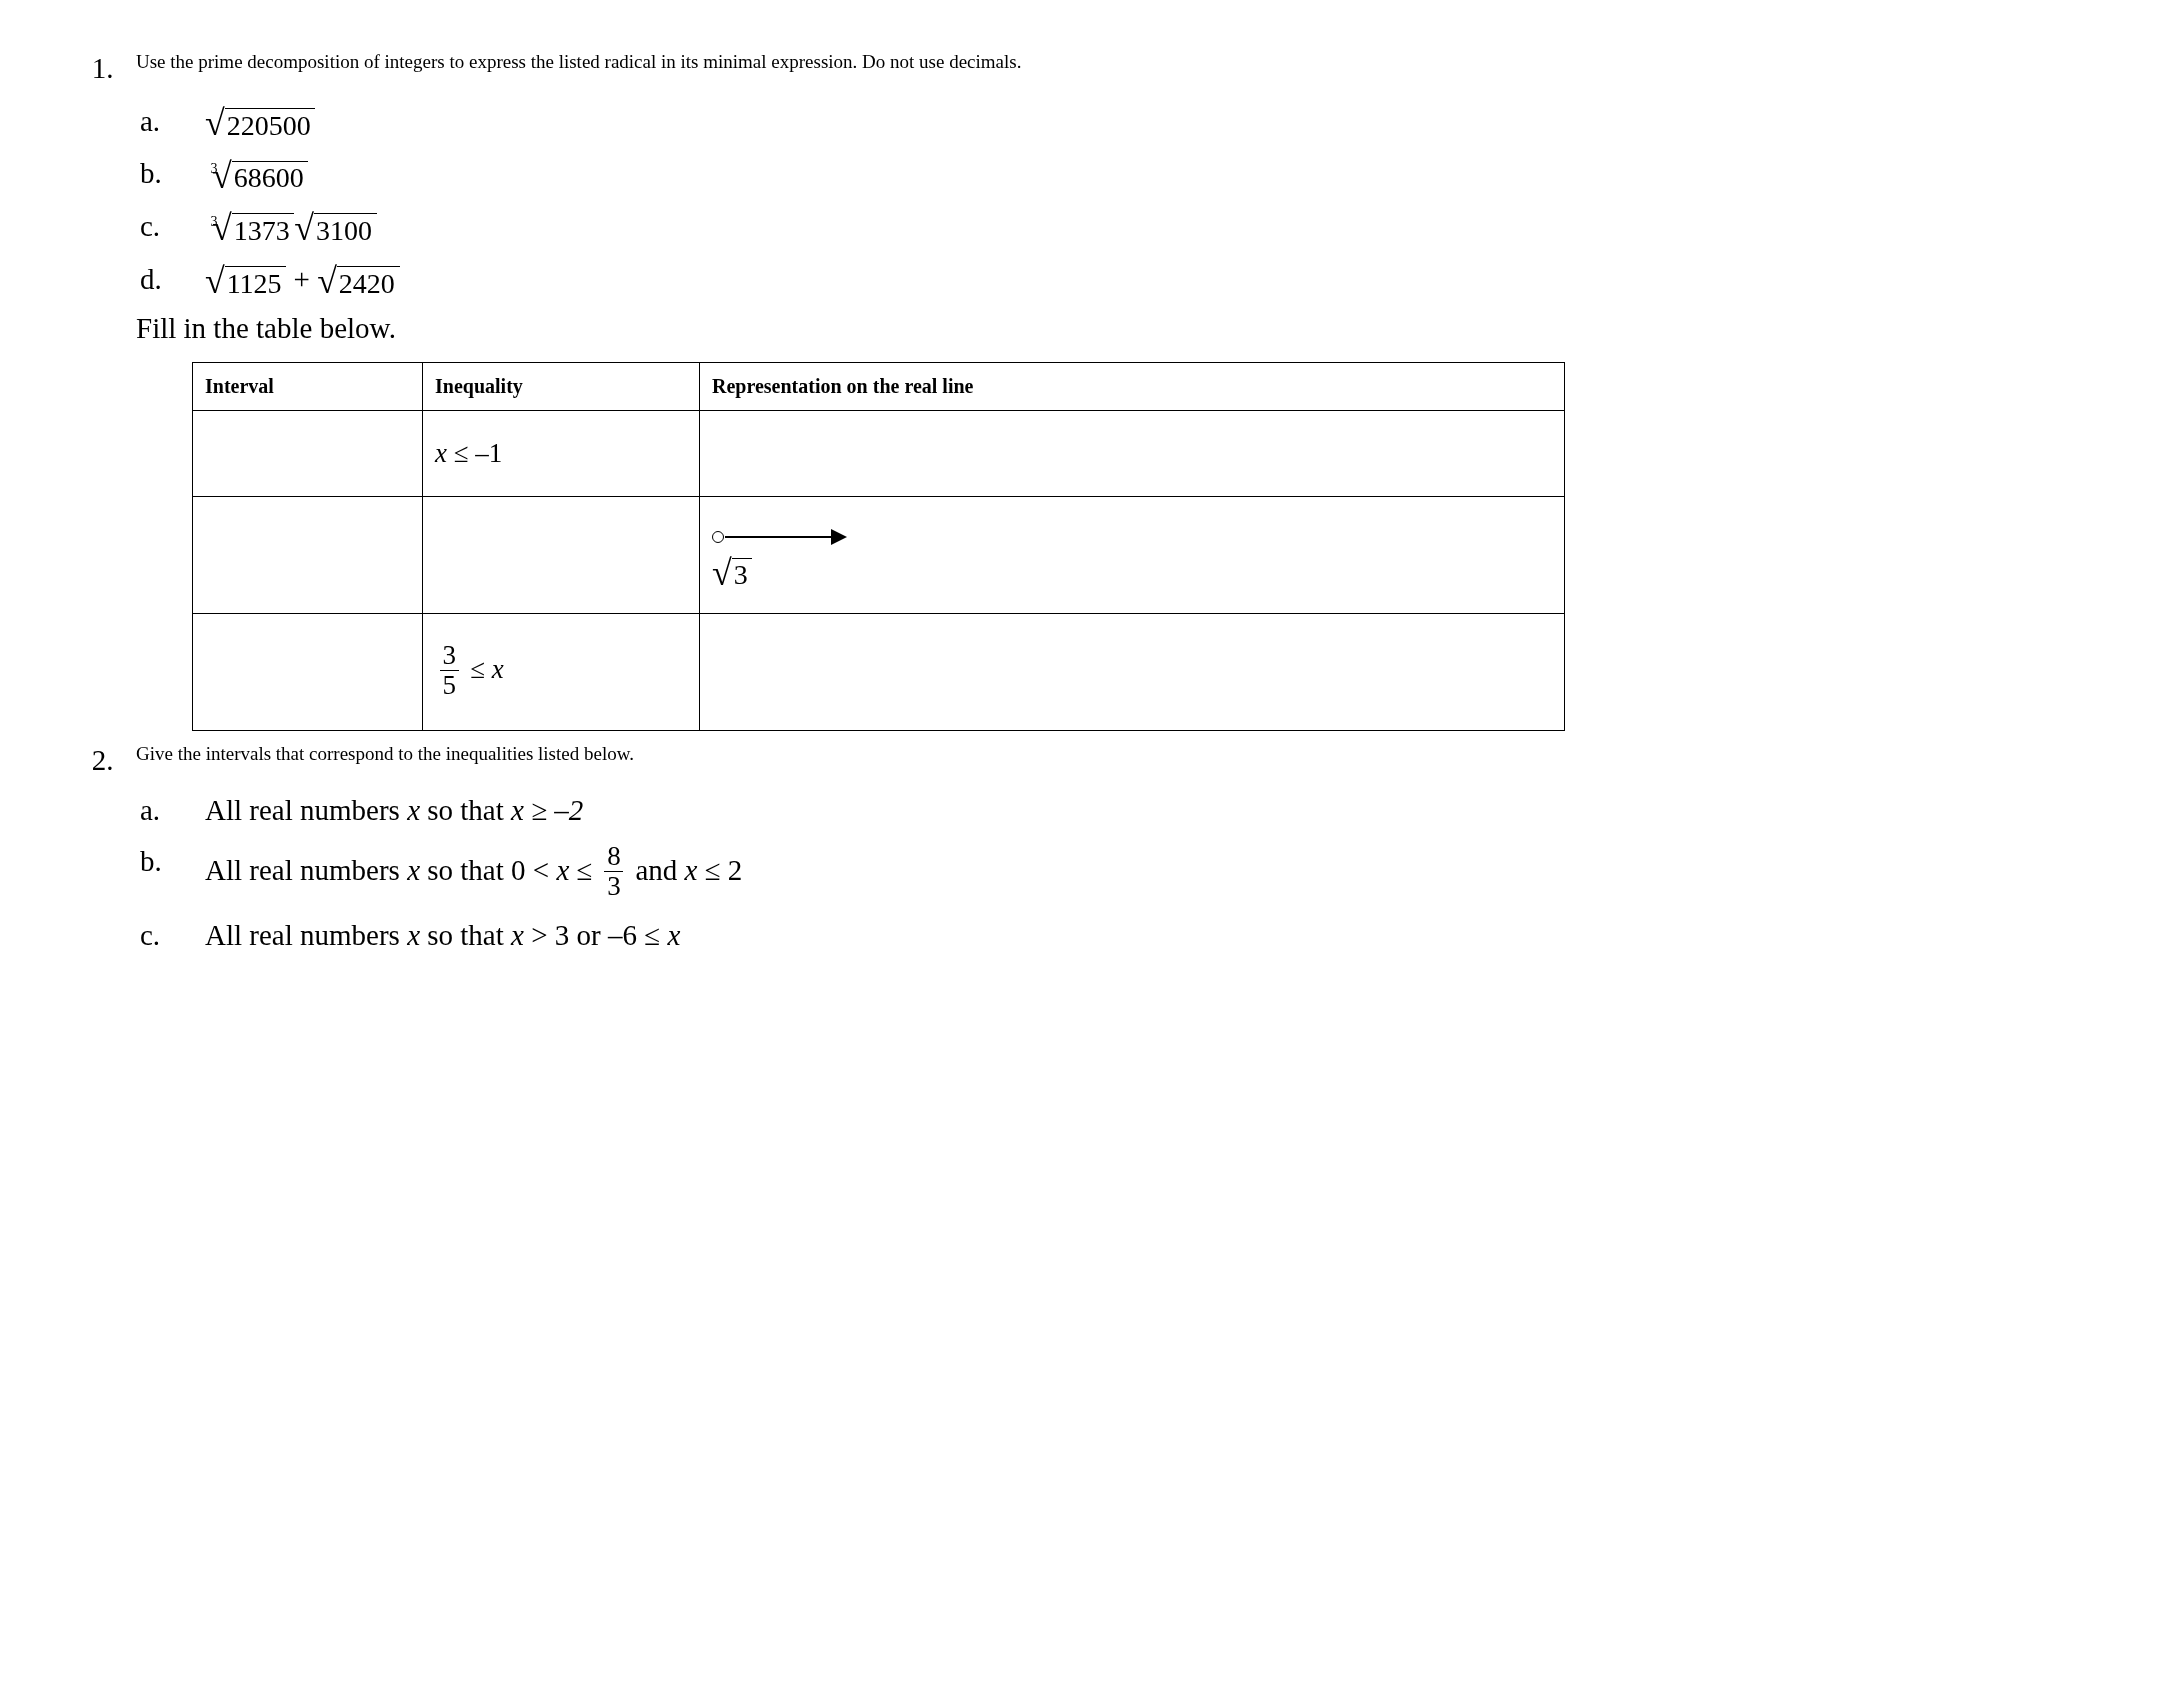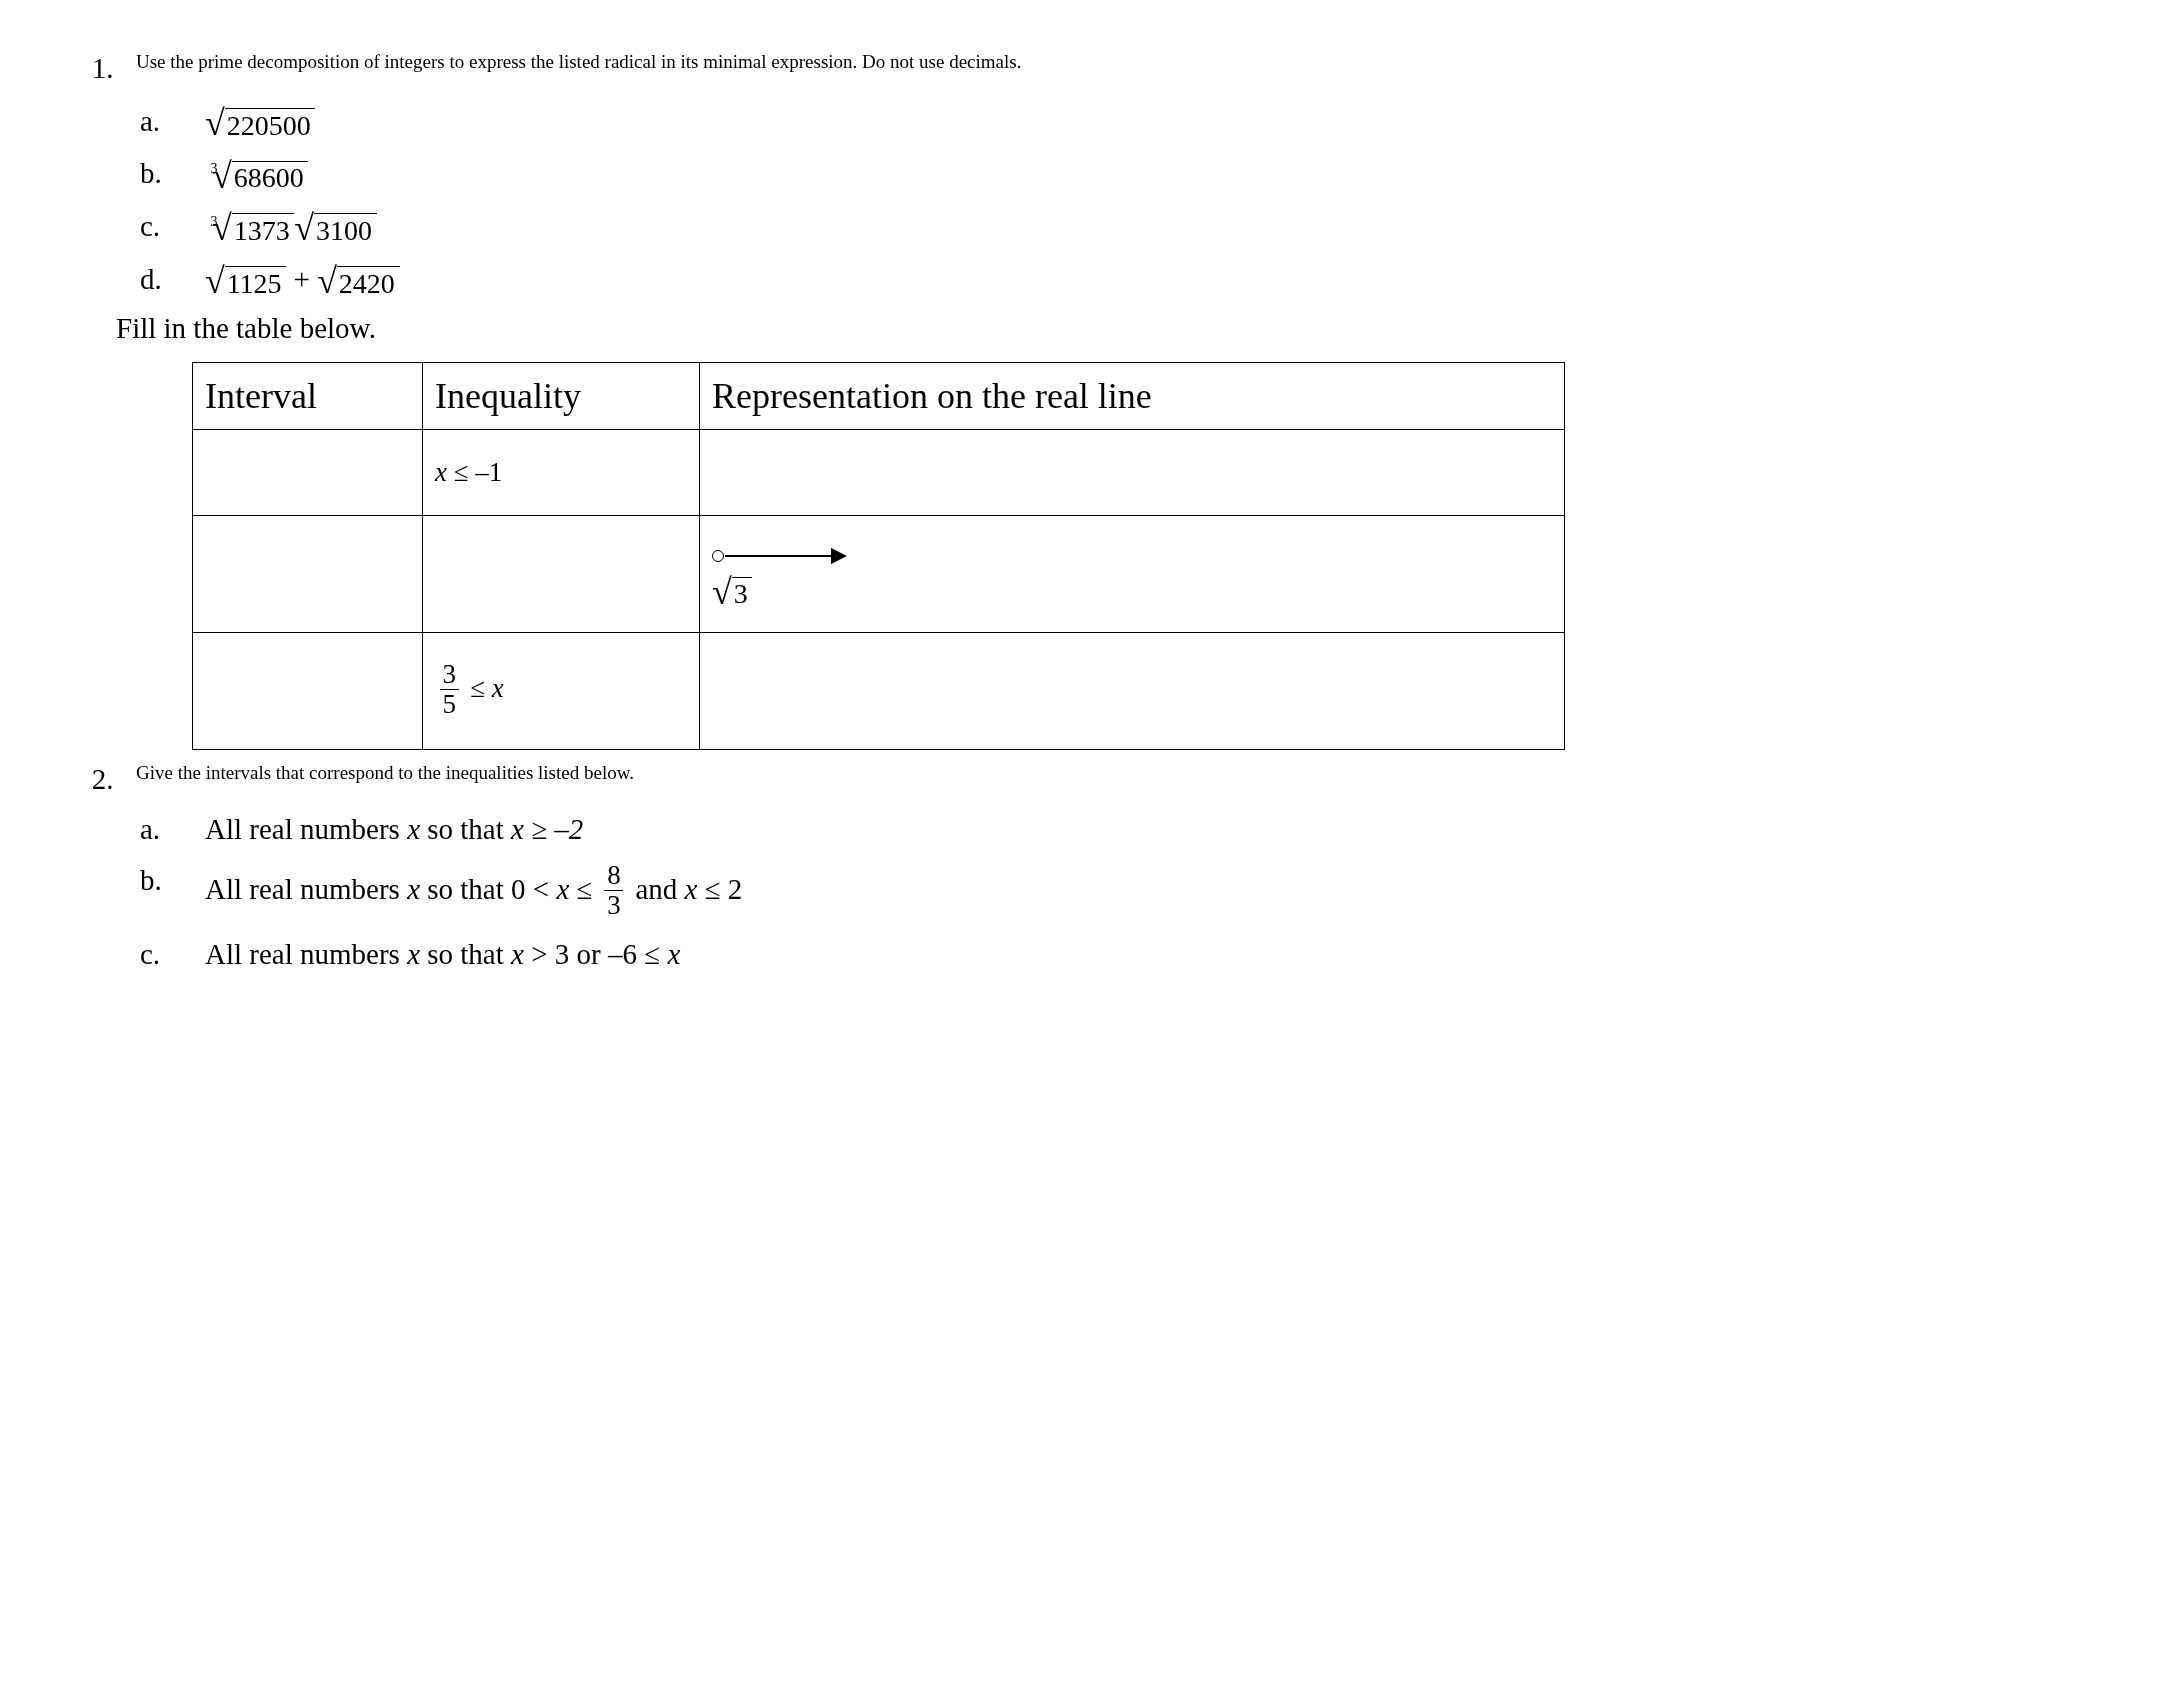--- a/index.html
+++ b/index.html
@@ -122,22 +122,22 @@
     table-layout: fixed;
   }
   table.fill td, table.fill th {
     border: 1.4px solid #000;
     vertical-align: middle;
     padding: 0 12px;
     font-size: 27px;
     text-align: left;
   }
   table.fill th {
-    font-weight: normal;
-    font-size: 36px;
+    font-weight: bold;
+    font-size: 20px;
     padding: 12px;
   }
   .col-interval { width: 205px; }
   .col-inequality { width: 252px; }
   .col-rep { width: 840px; }
   .row-h { height: 42px; }
   .row-b { height: 86px; }
   .row-c { height: 117px; }
 
   .ray {
@@ -160,21 +160,21 @@
   }
   .ray .head {
     width: 0; height: 0;
     border-top: 8px solid transparent;
     border-bottom: 8px solid transparent;
     border-left: 16px solid #000;
     margin-left: -0.9px;
   }
   .ray-label { margin-top: 2.8px; }
 
-  .fill-line { margin-left: 55px; margin-top: 14px; font-size: 29px; }
+  .fill-line { margin-left: 75px; margin-top: 14px; font-size: 29px; }
 
   .q2-block { margin-top: 12px; }
 </style>
 </head>
 <body>
 
 <div class="page">
 
   <div class="item">
     <div class="item-num">1.</div>

